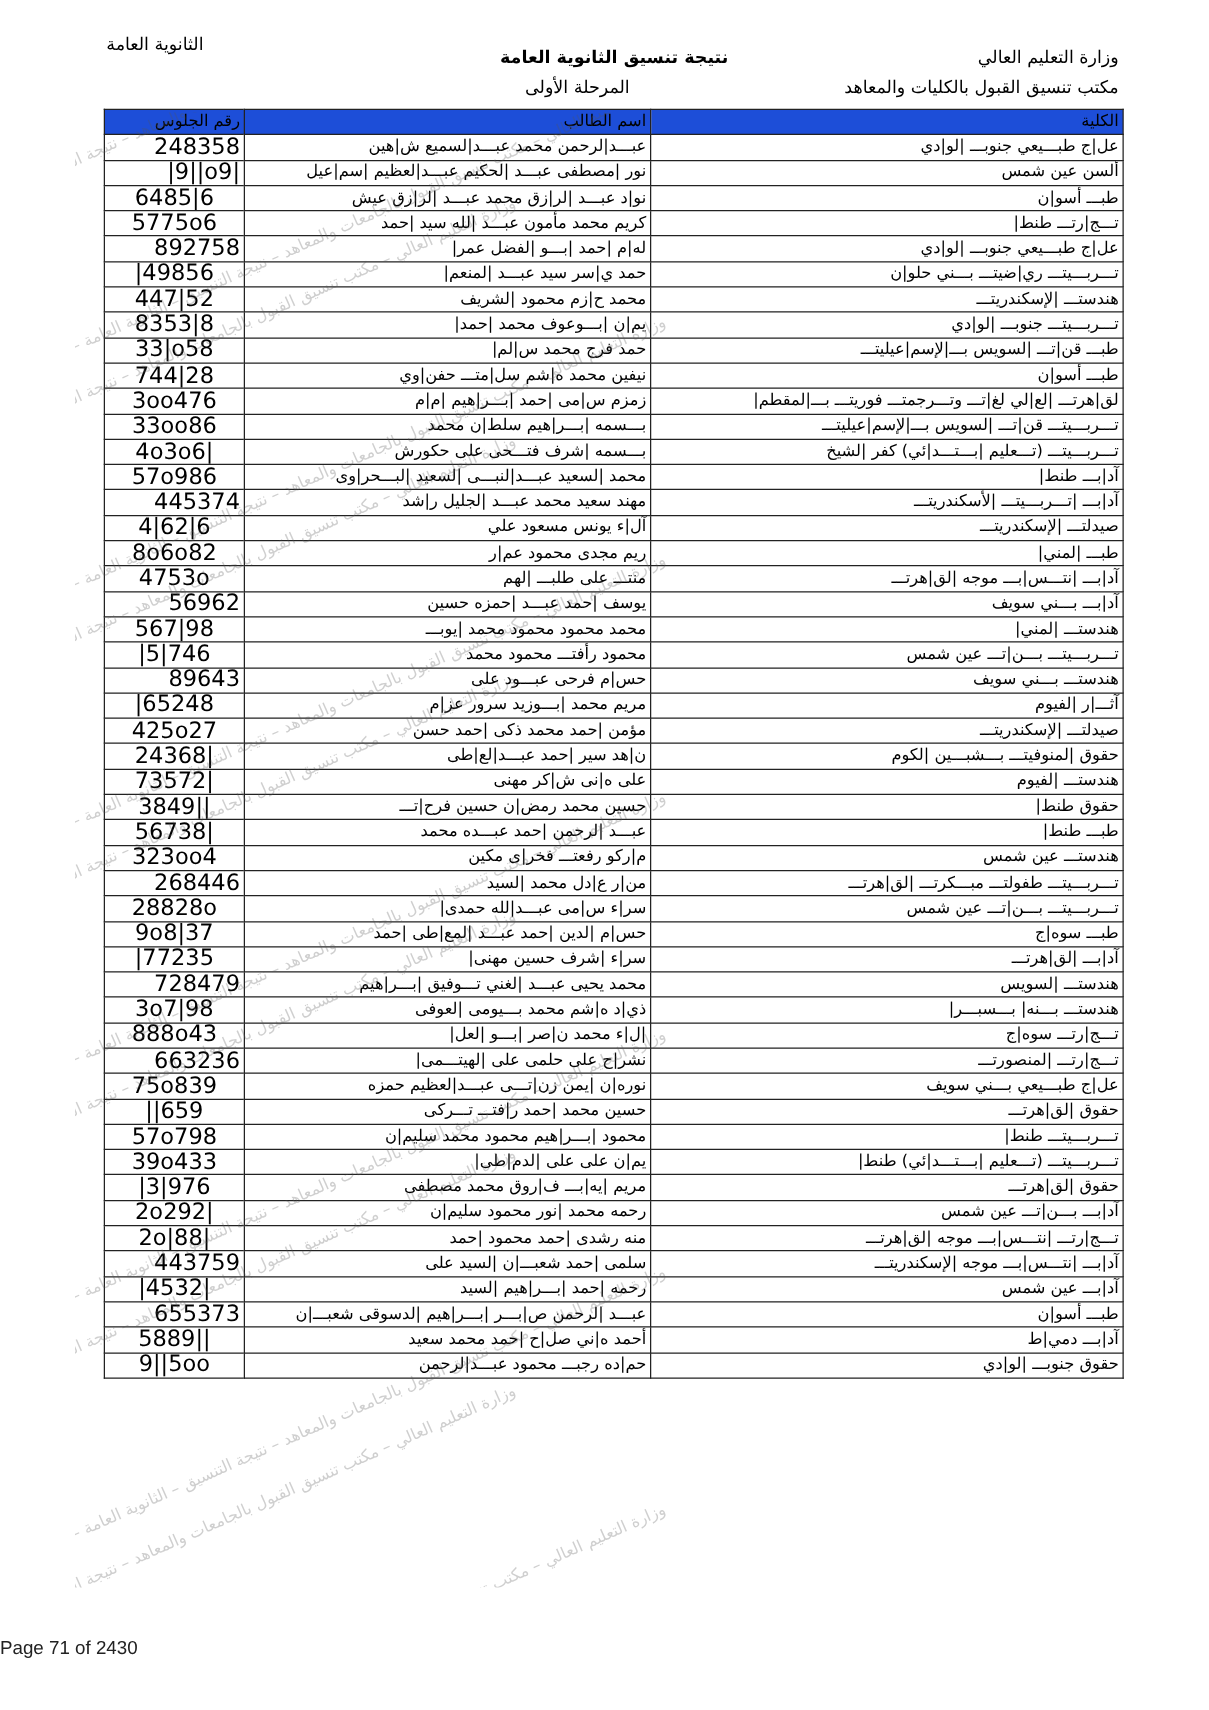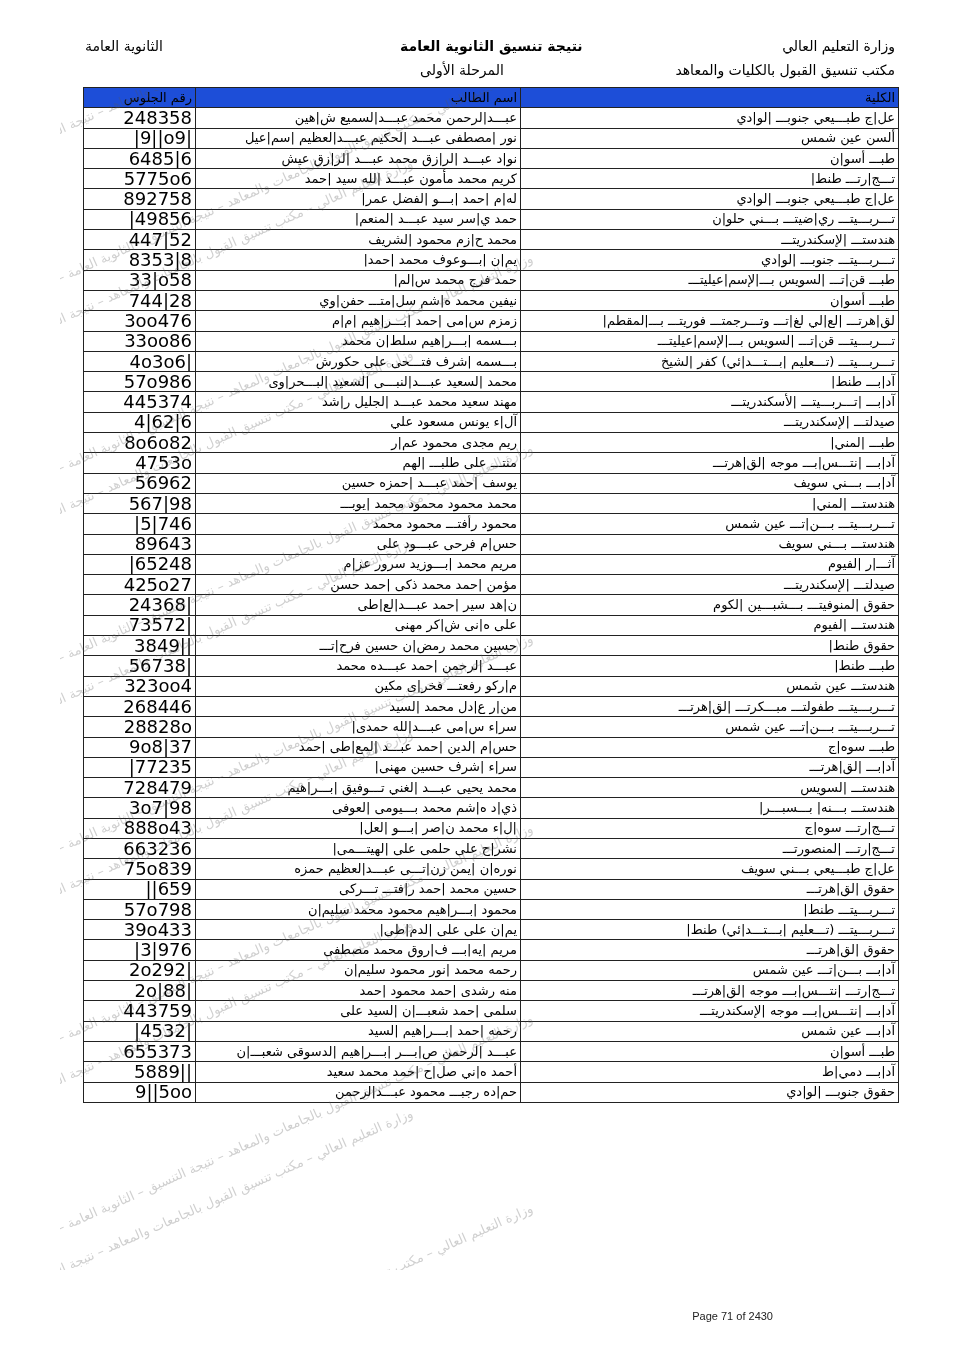--- a/index.html
+++ b/index.html
@@ -5,50 +5,50 @@
   html, body { margin: 0; padding: 0; background: #ffffff; }
   body {
     width: 967px; height: 1368px; position: relative; overflow: hidden;
     font-family: "DejaVu Sans", sans-serif; color: #000;
   }
   .hdr { position: absolute; font-size: 14px; direction: rtl; white-space: nowrap; }
   .hdr-right-1 { right: 72px; top: 38px; }
   .hdr-right-2 { right: 72px; top: 62px; }
   .hdr-center-1 { left: 400px; top: 38px; font-weight: bold; }
   .hdr-center-2 { left: 420px; top: 62px; }
-  .hdr-left-1 { left: 85px; top: 38px; }
+  .hdr-left-1 { left: 85px; top: 28px; }
 
   .tbl-wrap { position: absolute; left: 83px; top: 87px; width: 815px; }
   table {
     border-collapse: collapse; width: 815px; table-layout: fixed;
     direction: rtl; font-size: 13px;
   }
   th, td {
     border: 1.5px solid #222; height: 19.3px; padding: 0 3px;
     overflow: hidden; white-space: nowrap; line-height: 18px;
   }
   th { background: #1d4ed8; font-weight: normal; text-align: right; }
   td { text-align: right; }
   td.seat { direction: ltr; text-align: right; font-size: 18px; }
-  td.seat.left { text-align: right; margin-left: 27px; }
+  td.seat.left { text-align: center; margin-left: 27px; }
   col.c-fac { width: 378px; }
   col.c-name { width: 325px; }
   col.c-seat { width: 112px; }
 
   .watermark {
     position: absolute; left: 60px; top: 90px; width: 860px; height: 1180px;
     pointer-events: none; overflow: hidden; opacity: 0.28;
   }
   .wm-line {
     position: absolute; font-size: 13px; white-space: nowrap; direction: rtl;
     color: #555; transform: rotate(-24deg); transform-origin: left top;
   }
   .footer {
-    position: absolute; left: 0; width: 773px; top: 1310px; text-align: right;
-    font-family: "Liberation Sans", sans-serif; font-size: 11px; color: #222;
+    position: absolute; left: 0; width: 773px; top: 1310px; text-align: left;
+    font-family: "Liberation Sans", sans-serif; font-size: 15px; color: #222;
   }
 </style>
 </head>
 <body>
 
 <div class="hdr hdr-right-1">وزارة التعليم العالي</div>
 <div class="hdr hdr-right-2">مكتب تنسيق القبول بالكليات والمعاهد</div>
 <div class="hdr hdr-center-1">نتيجة تنسيق الثانوية العامة</div>
 <div class="hdr hdr-center-2">المرحلة الأولى</div>
 <div class="hdr hdr-left-1">الثانوية العامة</div>

